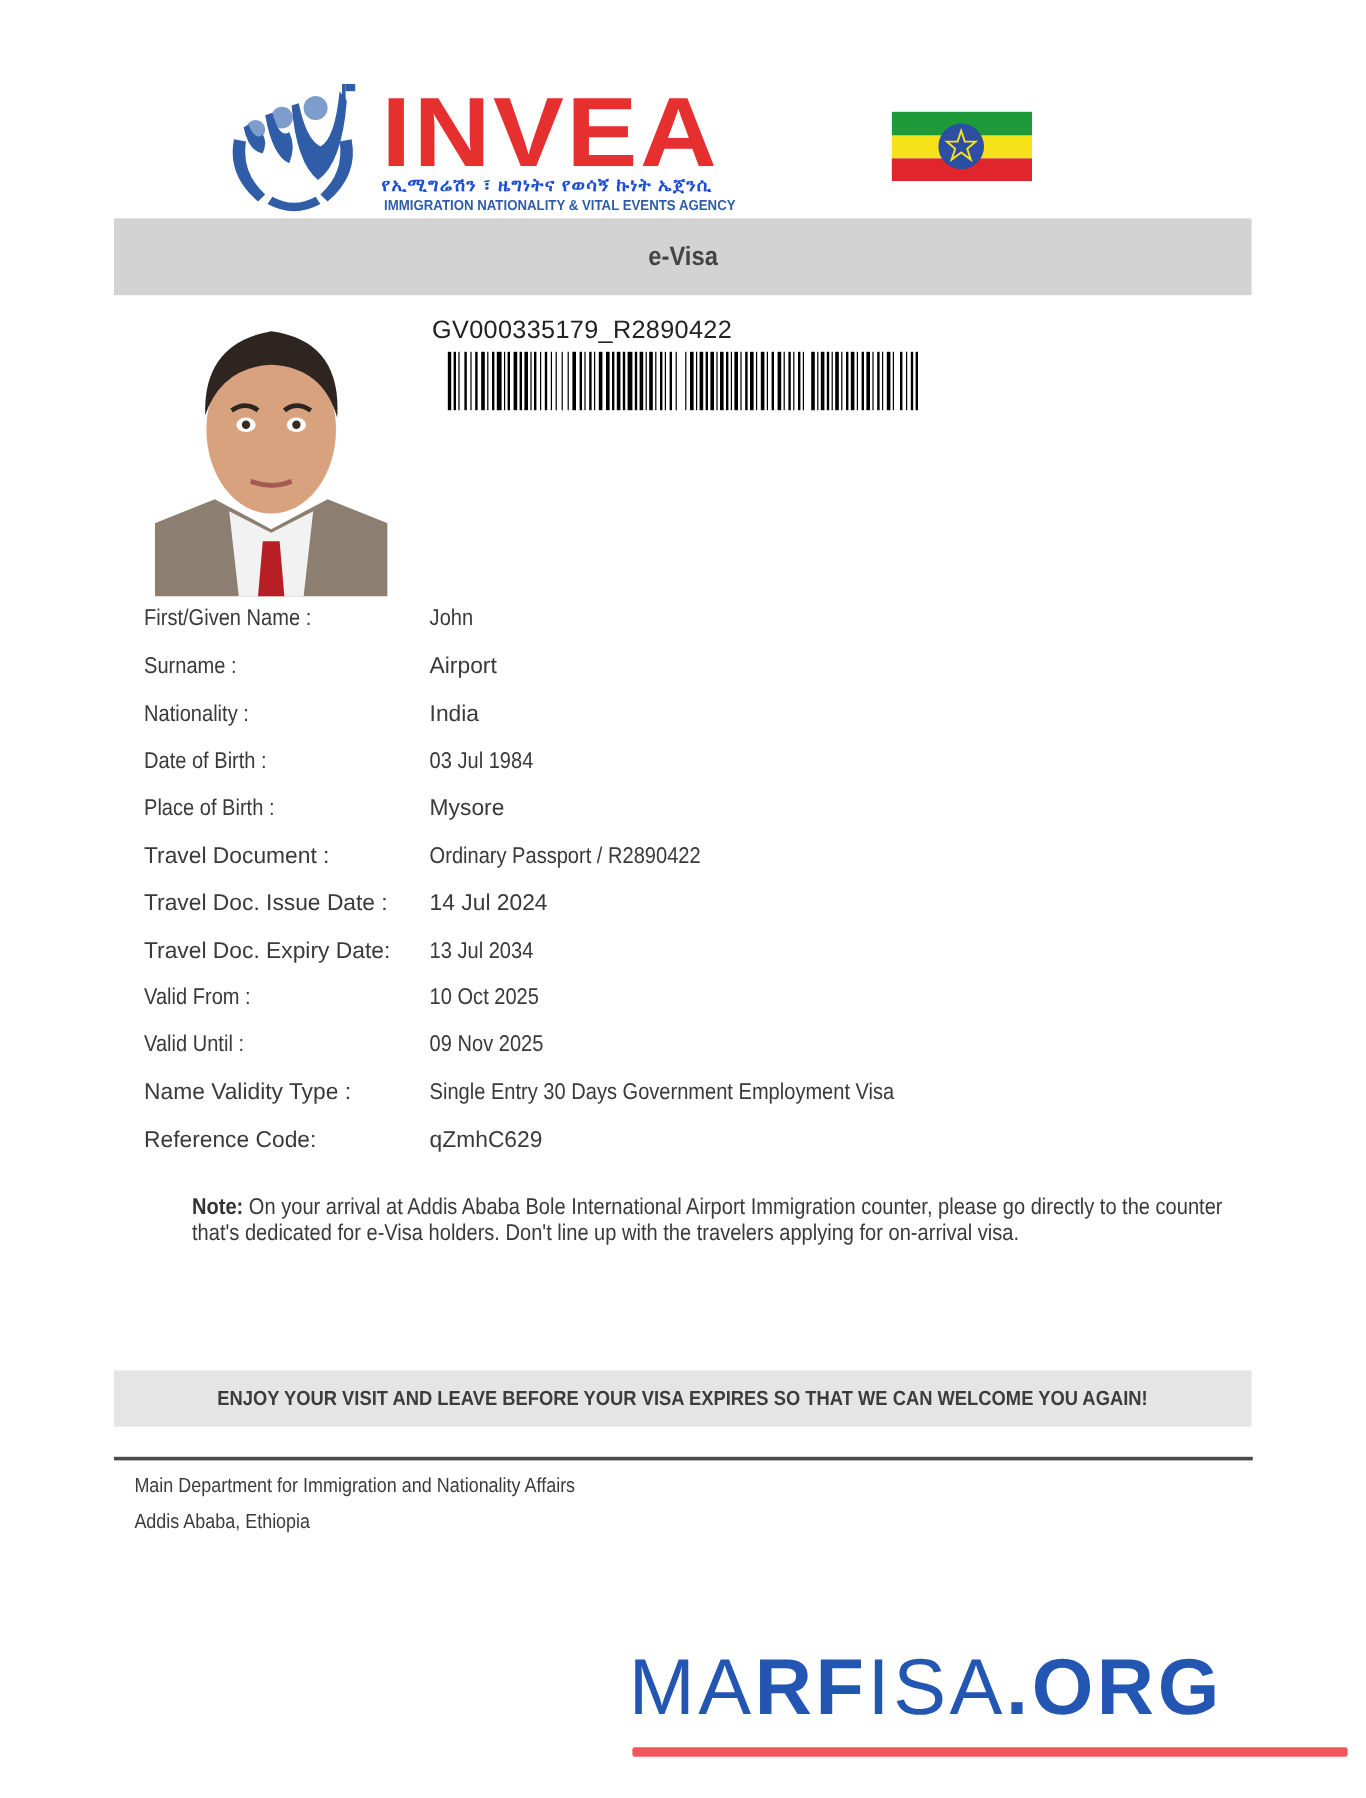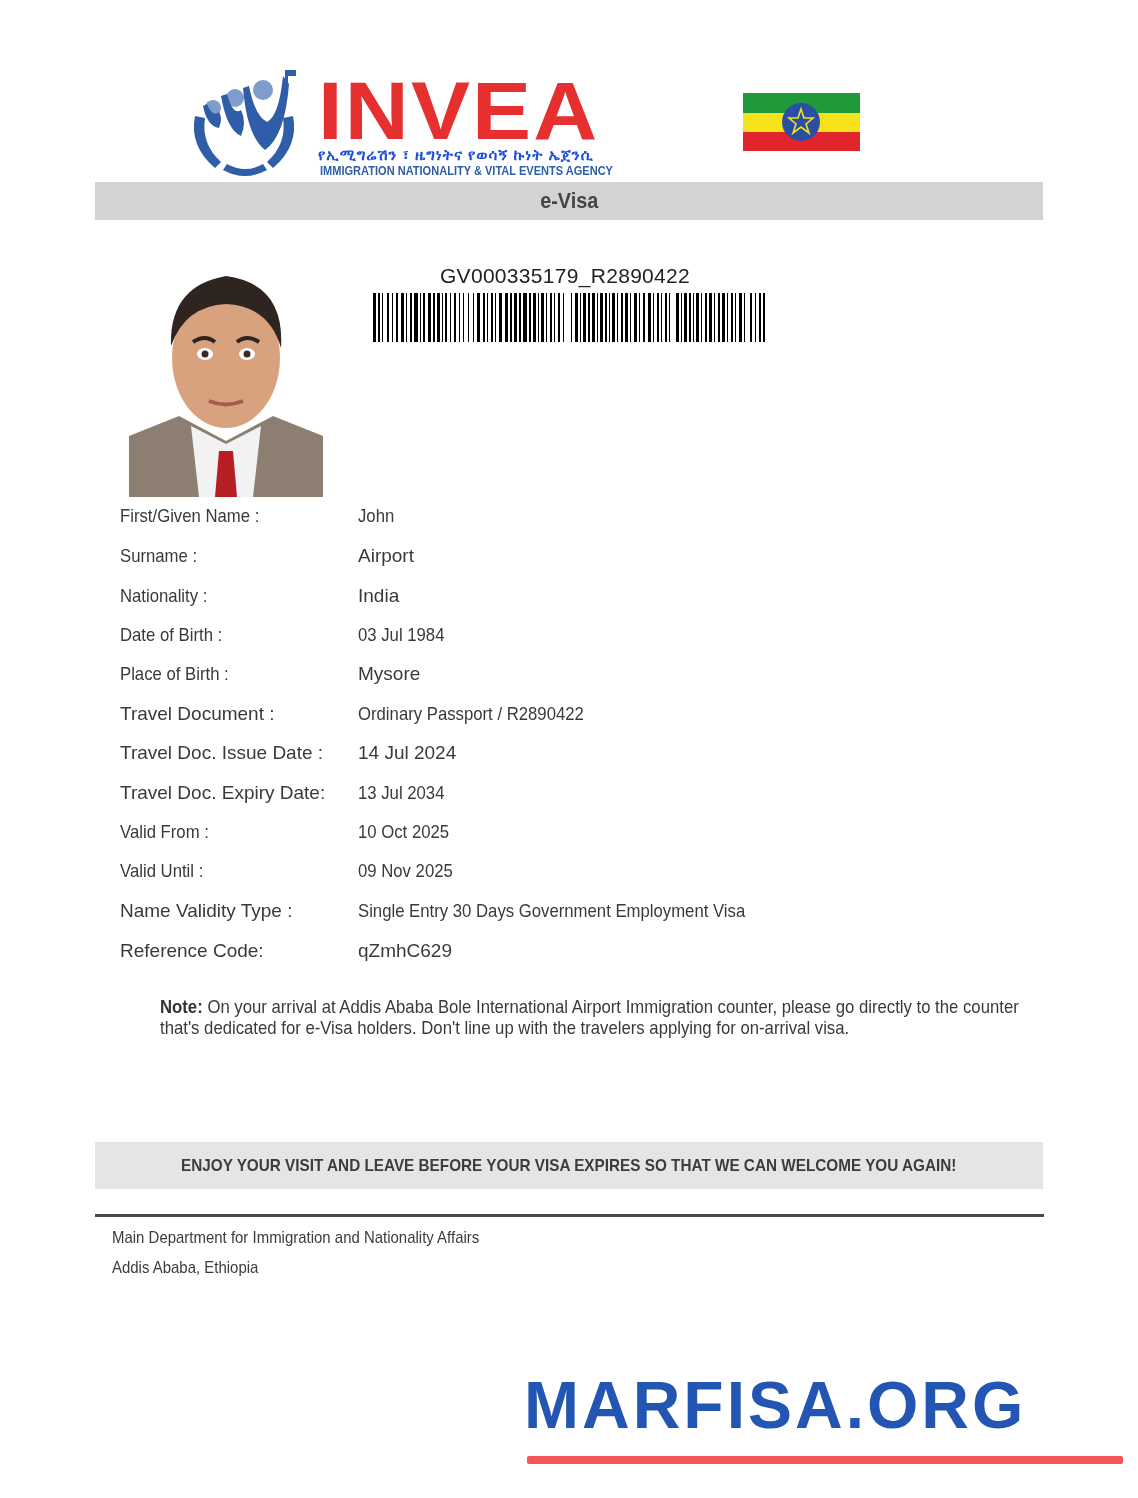--- a/index.html
+++ b/index.html
@@ -10,27 +10,27 @@
   
   .logo { left:185px; top:66px; width:430px; height:116px; }
   .logo-text { left:318px; top:70px; font-family:"Liberation Sans", sans-serif;
     font-weight:bold; font-size:82px; letter-spacing:2px; color:#e5302f; line-height:82px;
     transform:scaleX(1.08); transform-origin:left top; }
   .logo-amharic { left:318px; top:146px; font-size:15px; color:#1d4ed8; font-weight:bold; letter-spacing:1px; white-space:nowrap; }
   .logo-agency { left:320px; top:164px; font-size:12px; font-weight:bold; color:#2f5da7; white-space:nowrap; transform:scaleX(0.92); transform-origin:left top; }
 
   .flag { left:743px; top:93px; width:117px; height:58px; }
 
-  .title-bar { left:95px; top:182px; width:948px; height:38px; background:#d3d3d3;
+  .title-bar { left:95px; top:182px; width:948px; height:64px; background:#d3d3d3;
     display:flex; align-items:center; justify-content:center; }
   .title-bar span { font-size:22px; font-weight:bold; color:#444; transform:scaleX(0.9); }
 
   .photo { left:129px; top:266px; width:194px; height:231px; }
 
-  .barcode-code { left:360px; top:264px; width:410px; text-align:center; font-size:21px; color:#222; letter-spacing:0.3px; }
+  .barcode-code { left:360px; top:264px; width:410px; text-align:left; font-size:21px; color:#222; letter-spacing:0.3px; }
   .barcode { left:373px; top:293px; width:392px; height:49px; }
 
   .fields { left:120px; top:505px; width:900px; }
   .row { position:absolute; left:0; height:30px; font-size:19px; color:#3a3a3a; white-space:nowrap; }
   .row .lbl { position:absolute; left:0; }
   .row .val { position:absolute; left:238px; }
   .condensed { transform:scaleX(0.88); transform-origin:left center; display:inline-block; }
 
   .note { left:112px; top:996px; width:880px; font-size:19px; color:#3a3a3a; line-height:21px;margin-left:48px; }
   .note-inner { transform:scaleX(0.88); transform-origin:left top; width:1000px; }
@@ -38,21 +38,21 @@
 
   .bye-bar { left:95px; top:1142px; width:948px; height:47px; background:#e5e5e5;
     display:flex; align-items:center; justify-content:center; }
   .bye-bar span { font-size:17px; font-weight:bold; color:#3c3c3c; transform:scaleX(0.9); white-space:nowrap; }
 
   .rule { left:95px; top:1214px; width:949px; height:3px; background:#4a4a4a; }
   .footer1 { left:112px; top:1228px; font-size:17px; color:#3c3c3c; white-space:nowrap; transform:scaleX(0.88); transform-origin:left top; }
   .footer2 { left:112px; top:1258px; font-size:17px; color:#3c3c3c; white-space:nowrap; transform:scaleX(0.88); transform-origin:left top; }
 
   .wm { left:524px; top:1370px; font-size:66px; color:#2356b3; letter-spacing:3px; white-space:nowrap; line-height:70px; }
-  .wm .thin { font-weight:bold; }
+  .wm .thin { font-weight:normal; }
   .wm .bold { font-weight:bold; }
   .wm-line { left:527px; top:1456px; width:596px; height:8px; background:#f2555a; border-radius:2px; }
 </style>
 </head>
 <body>
 
 <svg class="abs logo" viewBox="0 0 430 116">
   <g fill="#2f5da7">
     <path d="M10 50 Q4 80 30 102 L36 96 Q16 78 20 52 Z"></path>
     <path d="M108 50 Q114 80 88 102 L82 96 Q102 78 98 52 Z"></path>

